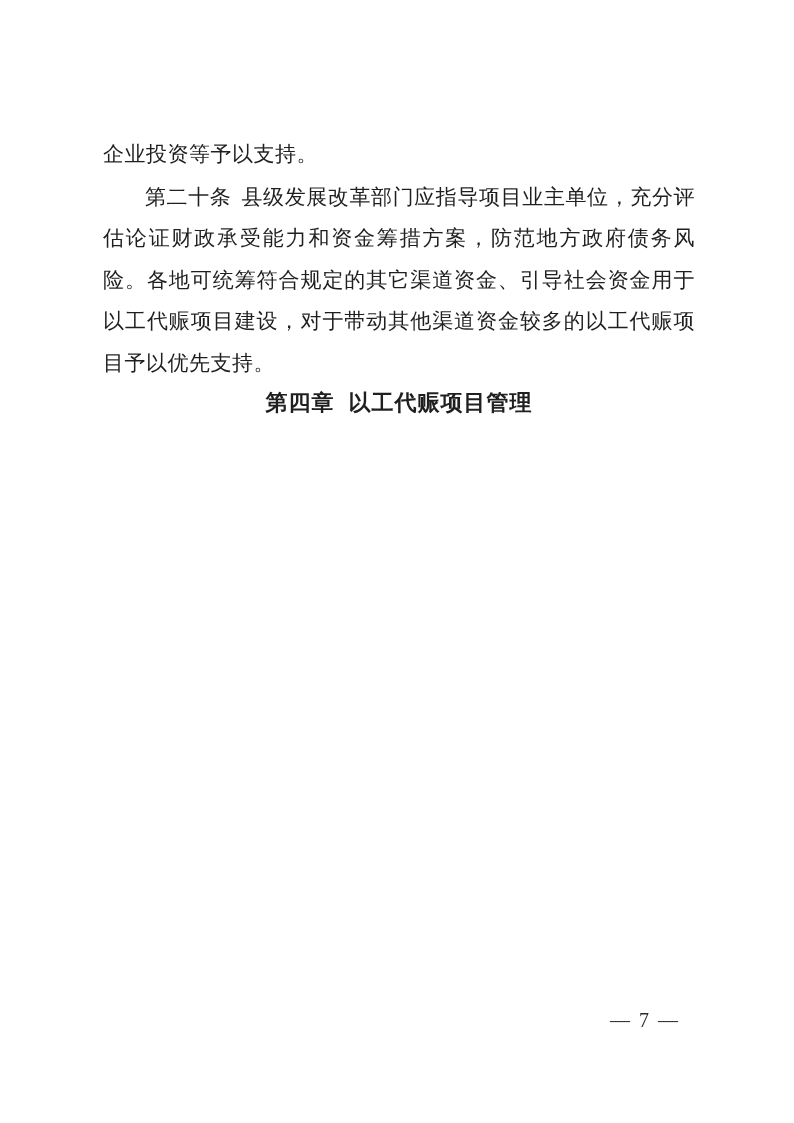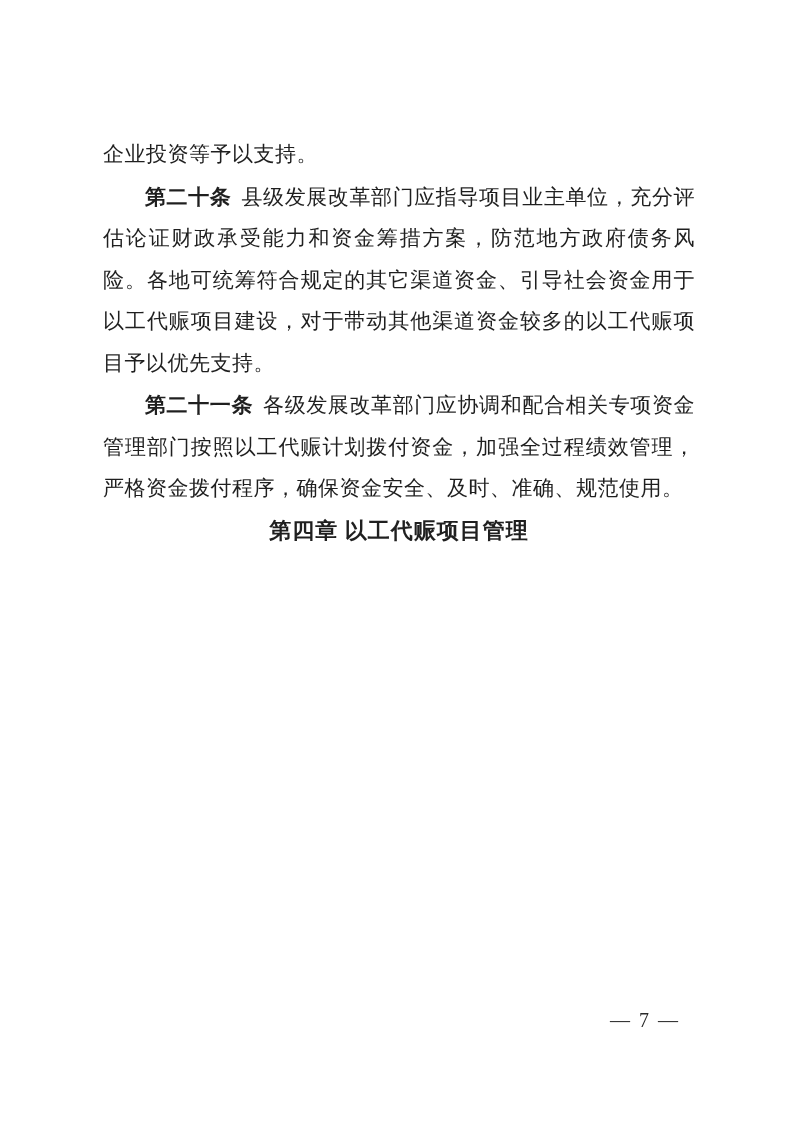--- a/index.html
+++ b/index.html
@@ -27,25 +27,25 @@
     text-align: justify;
   }
   .para {
     margin: 0;
   }
   .para.indent {
     text-indent: 42px;
   }
   .lead {
     font-family: "Liberation Sans", "DejaVu Sans", sans-serif;
-    font-weight: 700;
+    font-weight: 400;
     margin-right: 10px;
   }
   .chapter-heading {
-    font-family: Liberation Serif, serif;
+    font-family: Liberation Mono, monospace;
     font-weight: 700;
     font-size: 22px;
     line-height: 41.5px;
     text-align: center;
     letter-spacing: 1px;
     margin: 0 0 14px 0;
   }
   .page-footer {
     position: absolute;
     top: 1005px;
@@ -59,21 +59,20 @@
 </head>
 <body>
 
 <div class="page">
   <div class="content">
 
     <p class="para"><span>企业投资等予以支持。</span></p>
 
     <p class="para indent"><span class="lead">第二十条</span><span>县级发展改革部门应指导项目业主单位，充分评估论证财政承受能力和资金筹措方案，防范地方政府债务风险。各地可统筹符合规定的其它渠道资金、引导社会资金用于以工代赈项目建设，对于带动其他渠道资金较多的以工代赈项目予以优先支持。</span></p>
 
-    <p class="para indent"><span class="lead">第二十一条</span><span>各级发展改革部门应协调和配合相关专项资金管理部门按照以工代赈计划拨付资金，加强全过程绩效管理，严格资金拨付程序，确保资金安全、及时、准确、规范使用。</span></p>
 
     <h2 class="chapter-heading">第四章 以工代赈项目管理</h2>
 
 
 
   </div>
 
   <div class="page-footer">— 7 —</div>
 </div>
 

